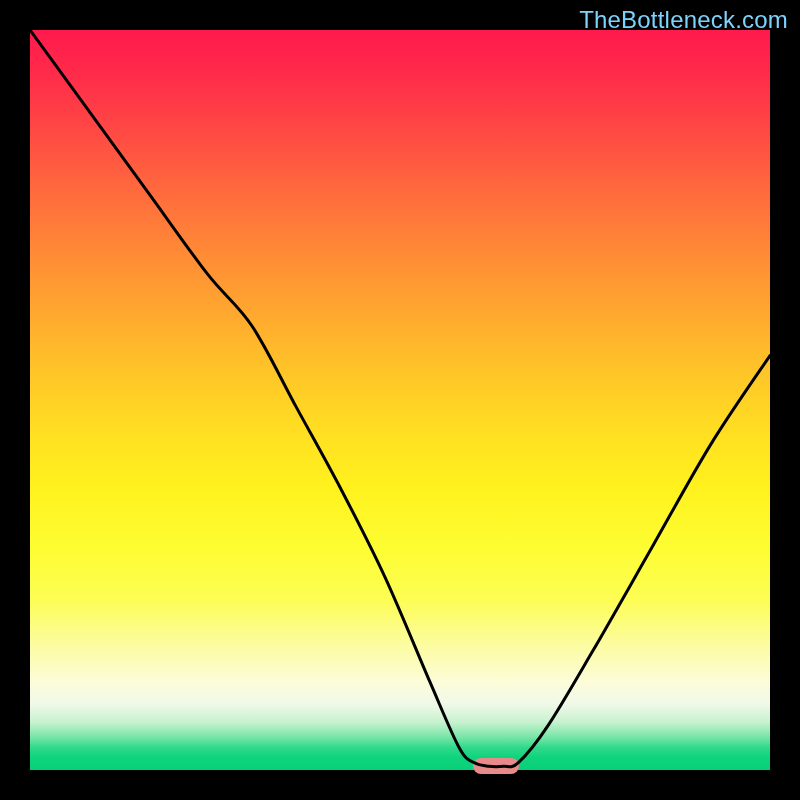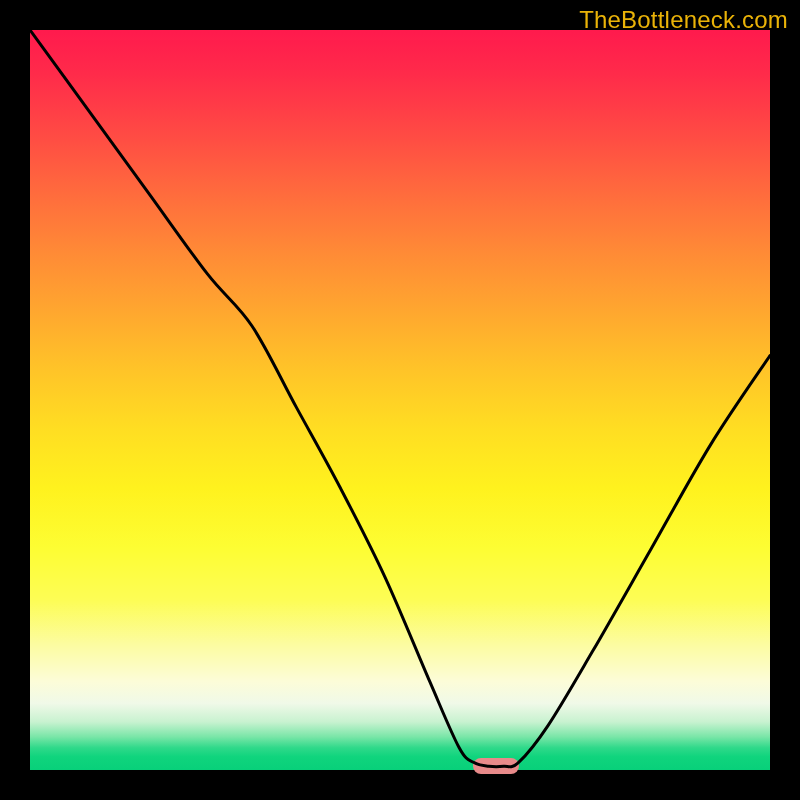--- a/index.html
+++ b/index.html
@@ -16,21 +16,21 @@
     width: 800px;
     height: 800px;
     background: #000;
   }
   .watermark {
     position: absolute;
     top: 6px;
     right: 12px;
     font-size: 24px;
     font-weight: 500;
-    color: #eab308;
+    color: #7dd3fc;
     z-index: 5;
     letter-spacing: 0.2px;
   }
   .plot-area {
     position: absolute;
     left: 30px;
     top: 30px;
     width: 740px;
     height: 740px;
     background: linear-gradient(

